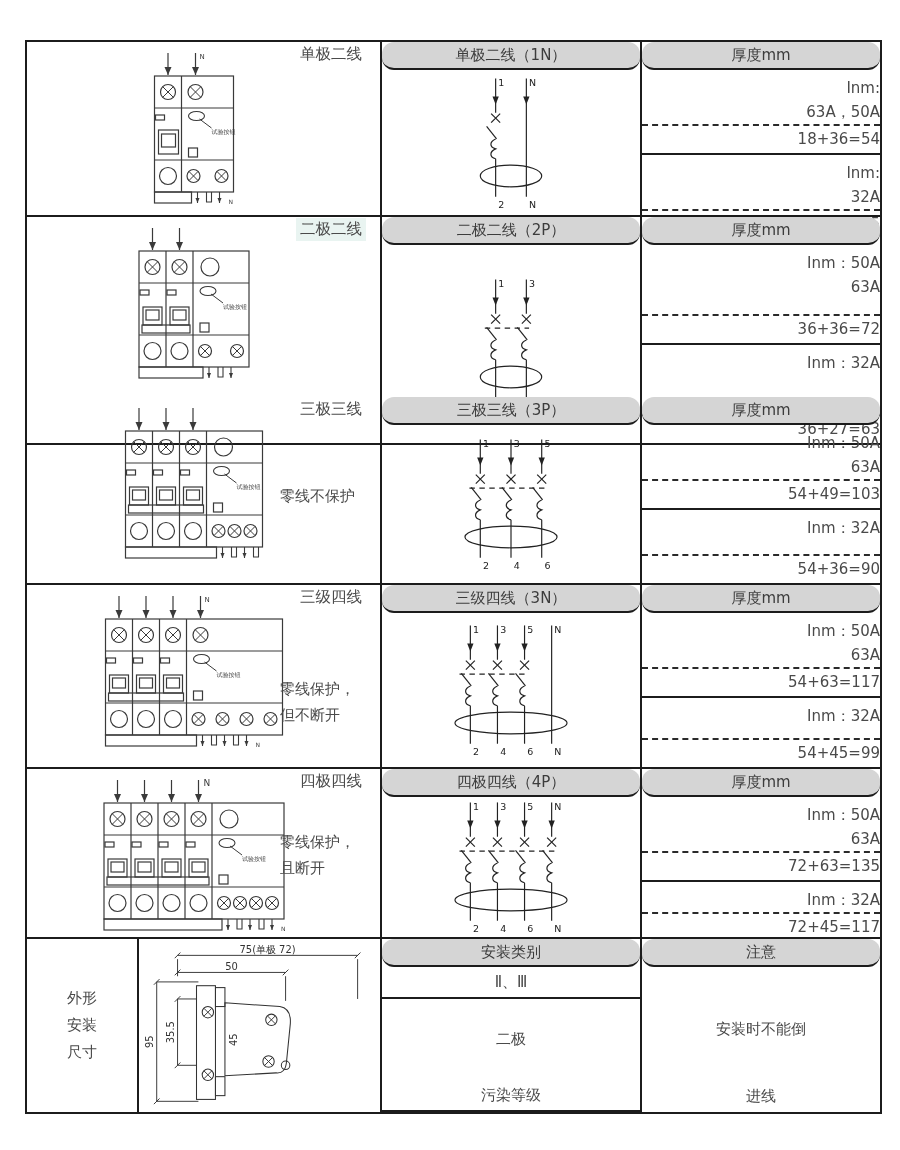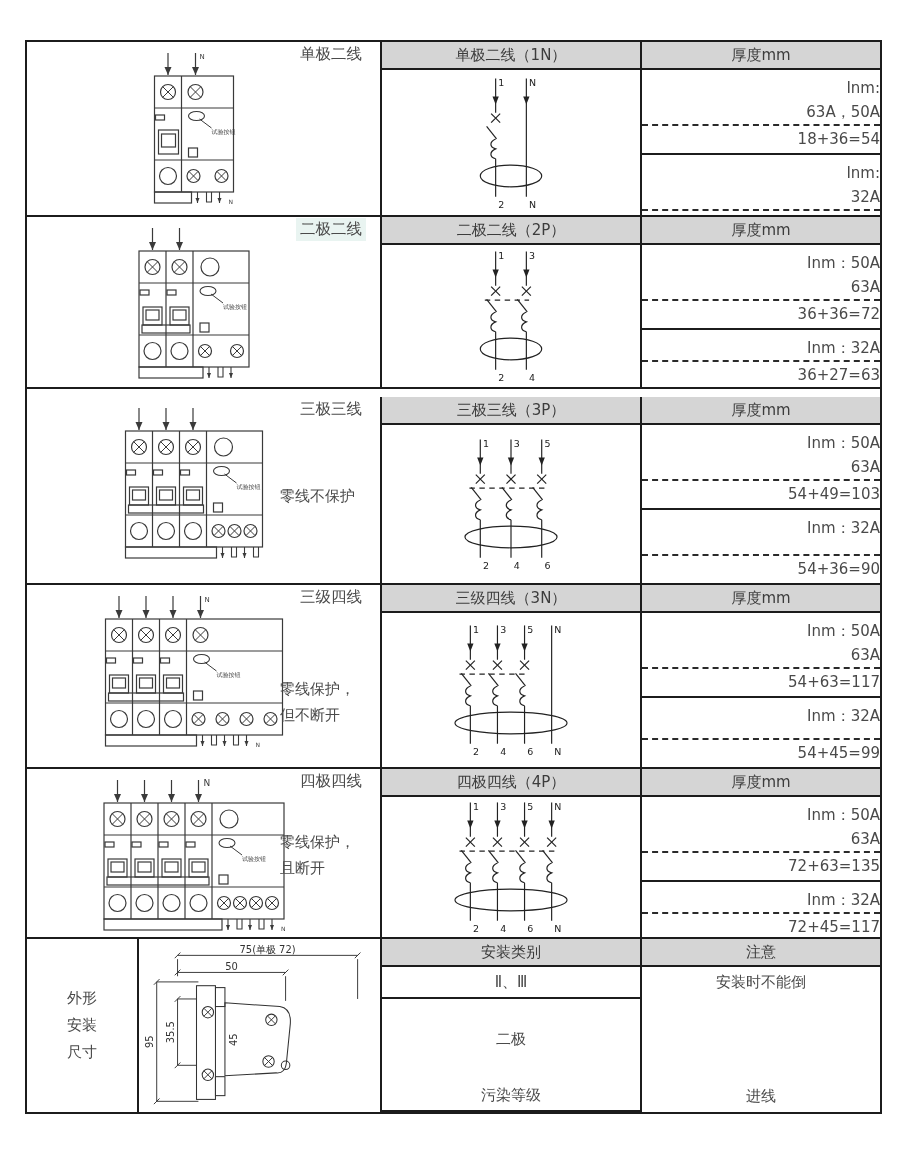--- a/index.html
+++ b/index.html
@@ -1,28 +1,28 @@
 <!DOCTYPE html>
 <html><head>
 <meta charset="utf-8">
 <style>
   html,body{margin:0;padding:0;background:#fff;}
   .sheet{position:relative;width:900px;height:1150px;background:#fff;
          font-family:"DejaVu Sans","Liberation Sans",sans-serif;color:#464646;overflow:hidden;}
   .tbl{position:absolute;left:25px;top:40px;width:853px;height:1070px;
        border:2px solid #1c1c1c;box-sizing:content-box;}
   .row{position:absolute;left:0;width:853px;border-bottom:2px solid #1c1c1c;box-sizing:border-box;}
-  .r0{top:0;height:175px}.r1{top:175px;height:172px}.r2{top:355px;height:188px}
+  .r0{top:0;height:175px}.r1{top:175px;height:228px}.r2{top:355px;height:188px}
   .r3{top:543px;height:184px}.r4{top:727px;height:170px}.r5{top:897px;height:173px;border-bottom:none}
   .cell{position:absolute;top:0;height:100%;box-sizing:border-box;}
   .c-left{left:0;width:355px;border-right:2px solid #1c1c1c;}
   .c-mid{left:355px;width:260px;border-right:2px solid #1c1c1c;}
   .c-right{left:615px;width:238px;}
   .hdr{height:28px;background:#d5d5d5;border-bottom:2px solid #1c1c1c;display:flex;
-       align-items:center;justify-content:center;font-size:15px;color:#3c3c3c;box-sizing:border-box;}
+       align-items:center;justify-content:center;font-size:15px;color:#3c3c3c;box-sizing:border-box;border-radius:12px;}
   .device-svg{position:absolute;left:50%;top:6px;transform:translateX(-50%);}
   .left-label{position:absolute;top:1px;right:14px;font-size:15.5px;color:#4a4a4a;padding:1px 4px;}
   .left-note{position:absolute;top:44%;right:8px;width:92px;font-size:15px;line-height:26px;color:#4a4a4a;}
   .r2 .left-note{top:46%}.r3 .left-note{top:50%}.r4 .left-note{top:36%}
   .wire-wrap{position:absolute;top:28px;left:0;right:0;bottom:0;display:flex;
              align-items:center;justify-content:center;}
   .specs{position:absolute;top:28px;bottom:0;left:0;right:0;display:flex;flex-direction:column;text-align:right;}
   .spec{flex:1;display:flex;flex-direction:column;box-sizing:border-box;}
   .spec + .spec{border-top:2px solid #1c1c1c;}
   .spec-lines{flex:1;padding:6px 0 0 88px;font-size:15px;line-height:24px;color:#4a4a4a;}
@@ -31,22 +31,22 @@
   
   .bl-label{position:absolute;left:0;top:0;width:112px;height:100%;border-right:2px solid #1c1c1c;
             display:flex;flex-direction:column;align-items:center;justify-content:center;
             font-size:15px;line-height:27px;color:#4a4a4a;box-sizing:border-box;}
   .bl-draw{position:absolute;left:112px;top:0;right:0;height:100%;display:flex;
            align-items:center;justify-content:center;text-align:right;}
   .r5 .c-mid,.r5 .c-right{display:flex;flex-direction:column;}
   .b-cell{height:32px;border-bottom:2px solid #1c1c1c;display:flex;align-items:center;
           justify-content:center;font-size:15px;color:#4a4a4a;box-sizing:border-box;flex:none;}
   .b-tall{flex:1;border-bottom:none;height:auto;}
-  .note-cell{flex:1;display:flex;flex-direction:column;align-items:center;justify-content:space-between;
-             font-size:15px;line-height:31px;color:#4a4a4a;}
+  .note-cell{flex:1;display:flex;flex-direction:column;align-items:center;justify-content:flex-end;
+             font-size:15px;line-height:31px;color:#4a4a4a;gap:36px;}
   svg text{font-family:"DejaVu Sans","Liberation Sans",sans-serif;}
 </style>
 </head>
 <body>
 
 <div class="sheet">
   <div class="tbl">
 
     <section class="row r0">
       <div class="cell c-left">

